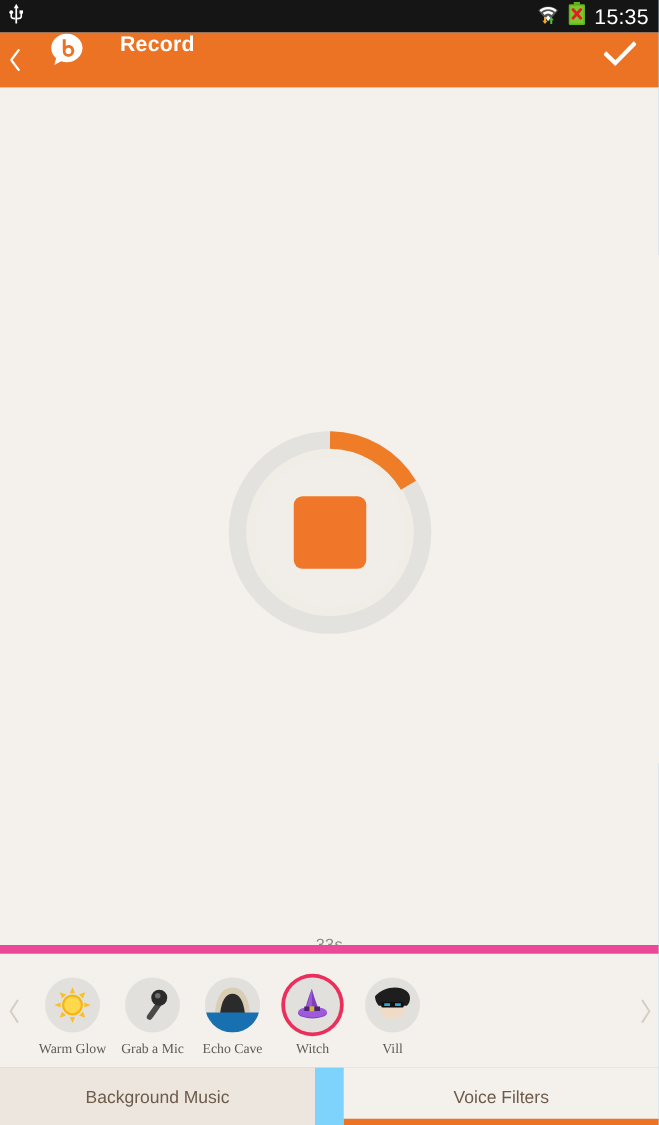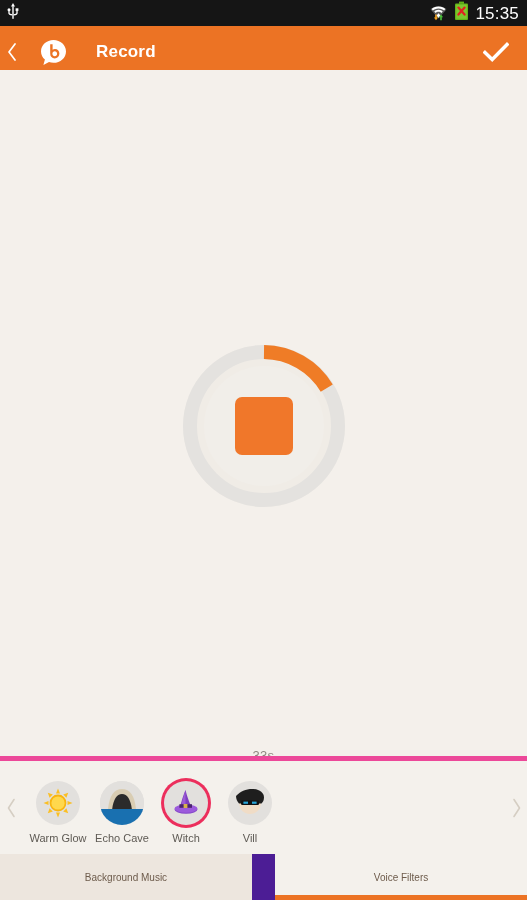--- a/index.html
+++ b/index.html
@@ -6,21 +6,21 @@
   html, body {
     width: 527px; height: 900px;
     background: #F4F0EB;
     font-family: "Liberation Sans", sans-serif;
     overflow: hidden;
   }
   #app {
     position: relative;
     width: 527px; height: 900px;
     display: flex; flex-direction: column;
-    background: #4c1d95;
+    background: #7dd3fc;
   }
 
   
   .statusbar {
     height: 26px; flex: 0 0 26px;
     background: #151515;
     display: flex; align-items: center;
     padding: 0 8px 0 6px;
     color: #ffffff;
   }
@@ -31,22 +31,22 @@
     font-size: 17px; line-height: 17px;
     color: #ffffff; letter-spacing: .2px;
     font-family: "Liberation Sans", sans-serif;
   }
   .ico { display: block; }
 
   
   .appbar {
     height: 44px; flex: 0 0 44px;
     background: #EC7324;
-    display: flex; align-items: center;
-    padding: 8px 14px 0 5px;
+    display: flex; 
+    padding: 0 14px 0 5px;
     gap: 20px;
   }
   .back-chevron {
     width: 14px; height: 44px;
     display: flex; align-items: center; justify-content: center;
     flex: 0 0 14px;
   }
   .brand-logo { width: 27px; height: 27px; flex: 0 0 27px; margin-left: 1px; }
   .appbar-title {
     color: #ffffff; font-size: 17px; font-weight: bold;
@@ -77,22 +77,22 @@
     text-align: center;
     font-size: 13px; color: #8C867E;
     letter-spacing: .3px;
   }
 
   
   .filters {
     flex: 0 0 98px; height: 98px;
     position: relative;
     background: #F4F1EC;
-    border-top: 5px solid #ec4899;
-    display: flex; align-items: center;
+    border-top: 7px solid #ec4899;
+    display: flex; align-items: center; font-family: Liberation Serif, serif;
   }
   .arrow {
     position: absolute; top: 0; bottom: 0;
     width: 22px;
     display: flex; align-items: center; justify-content: center;
     color: #D8D2C8;
     z-index: 3;
   }
   .arrow.left { left: 0; }
   .arrow.right { right: 0; }
@@ -125,21 +125,21 @@
   }
 
   
   .tabs {
     flex: 0 0 46px; height: 46px;
     display: flex;
   }
   .tab {
     flex: 1 1 50%;
     display: flex; align-items: center; justify-content: center;
-    font-size: 10px; color: #6D5B4B;
+    font-size: 14px; color: #6D5B4B;
     background: #EDE6DE;
     position: relative;
   }
   .tab.active { background: #F4F1EC; margin-left: 23px; }
   .tab.active::after {
     content: ""; position: absolute;
     left: 0; right: 0; bottom: 0; height: 5px;
     background: #EC7324;
   }
 </style>
@@ -255,20 +255,30 @@
               <path d="M25.2 4.8 L23.4 9.8 L20.2 6.6 Z"></path>
               <path d="M4.8 25.2 L6.6 20.2 L9.8 23.4 Z"></path>
             </g>
             <circle cx="15" cy="15" r="8.4" fill="#F8B511"></circle>
             <circle cx="15" cy="15" r="6.6" fill="#FFD84D"></circle>
           </svg>
         </div>
         <div class="filter-label">Warm Glow</div>
       </div>
 
+      <div class="filter-item">
+        <div class="filter-bubble">
+          <svg width="30" height="30" viewBox="0 0 30 30">
+            <rect x="14.0" y="11.0" width="4.6" height="17" rx="2.3" fill="#4A4A4A" transform="rotate(35 16.3 19.5)"></rect>
+            <circle cx="20.4" cy="9.2" r="6.4" fill="#2B2B2B"></circle>
+            <circle cx="19.2" cy="7.6" r="2.2" fill="#6E6E6E"></circle>
+          </svg>
+        </div>
+        <div class="filter-label">Grab a Mic</div>
+      </div>
 
 
       <div class="filter-item">
         <div class="filter-bubble">
           <svg width="44" height="44" viewBox="0 0 44 44">
             <defs>
               <clipPath id="cavclip">
                   <circle cx="22" cy="22" r="22"></circle>
                 </clipPath>
             </defs>

